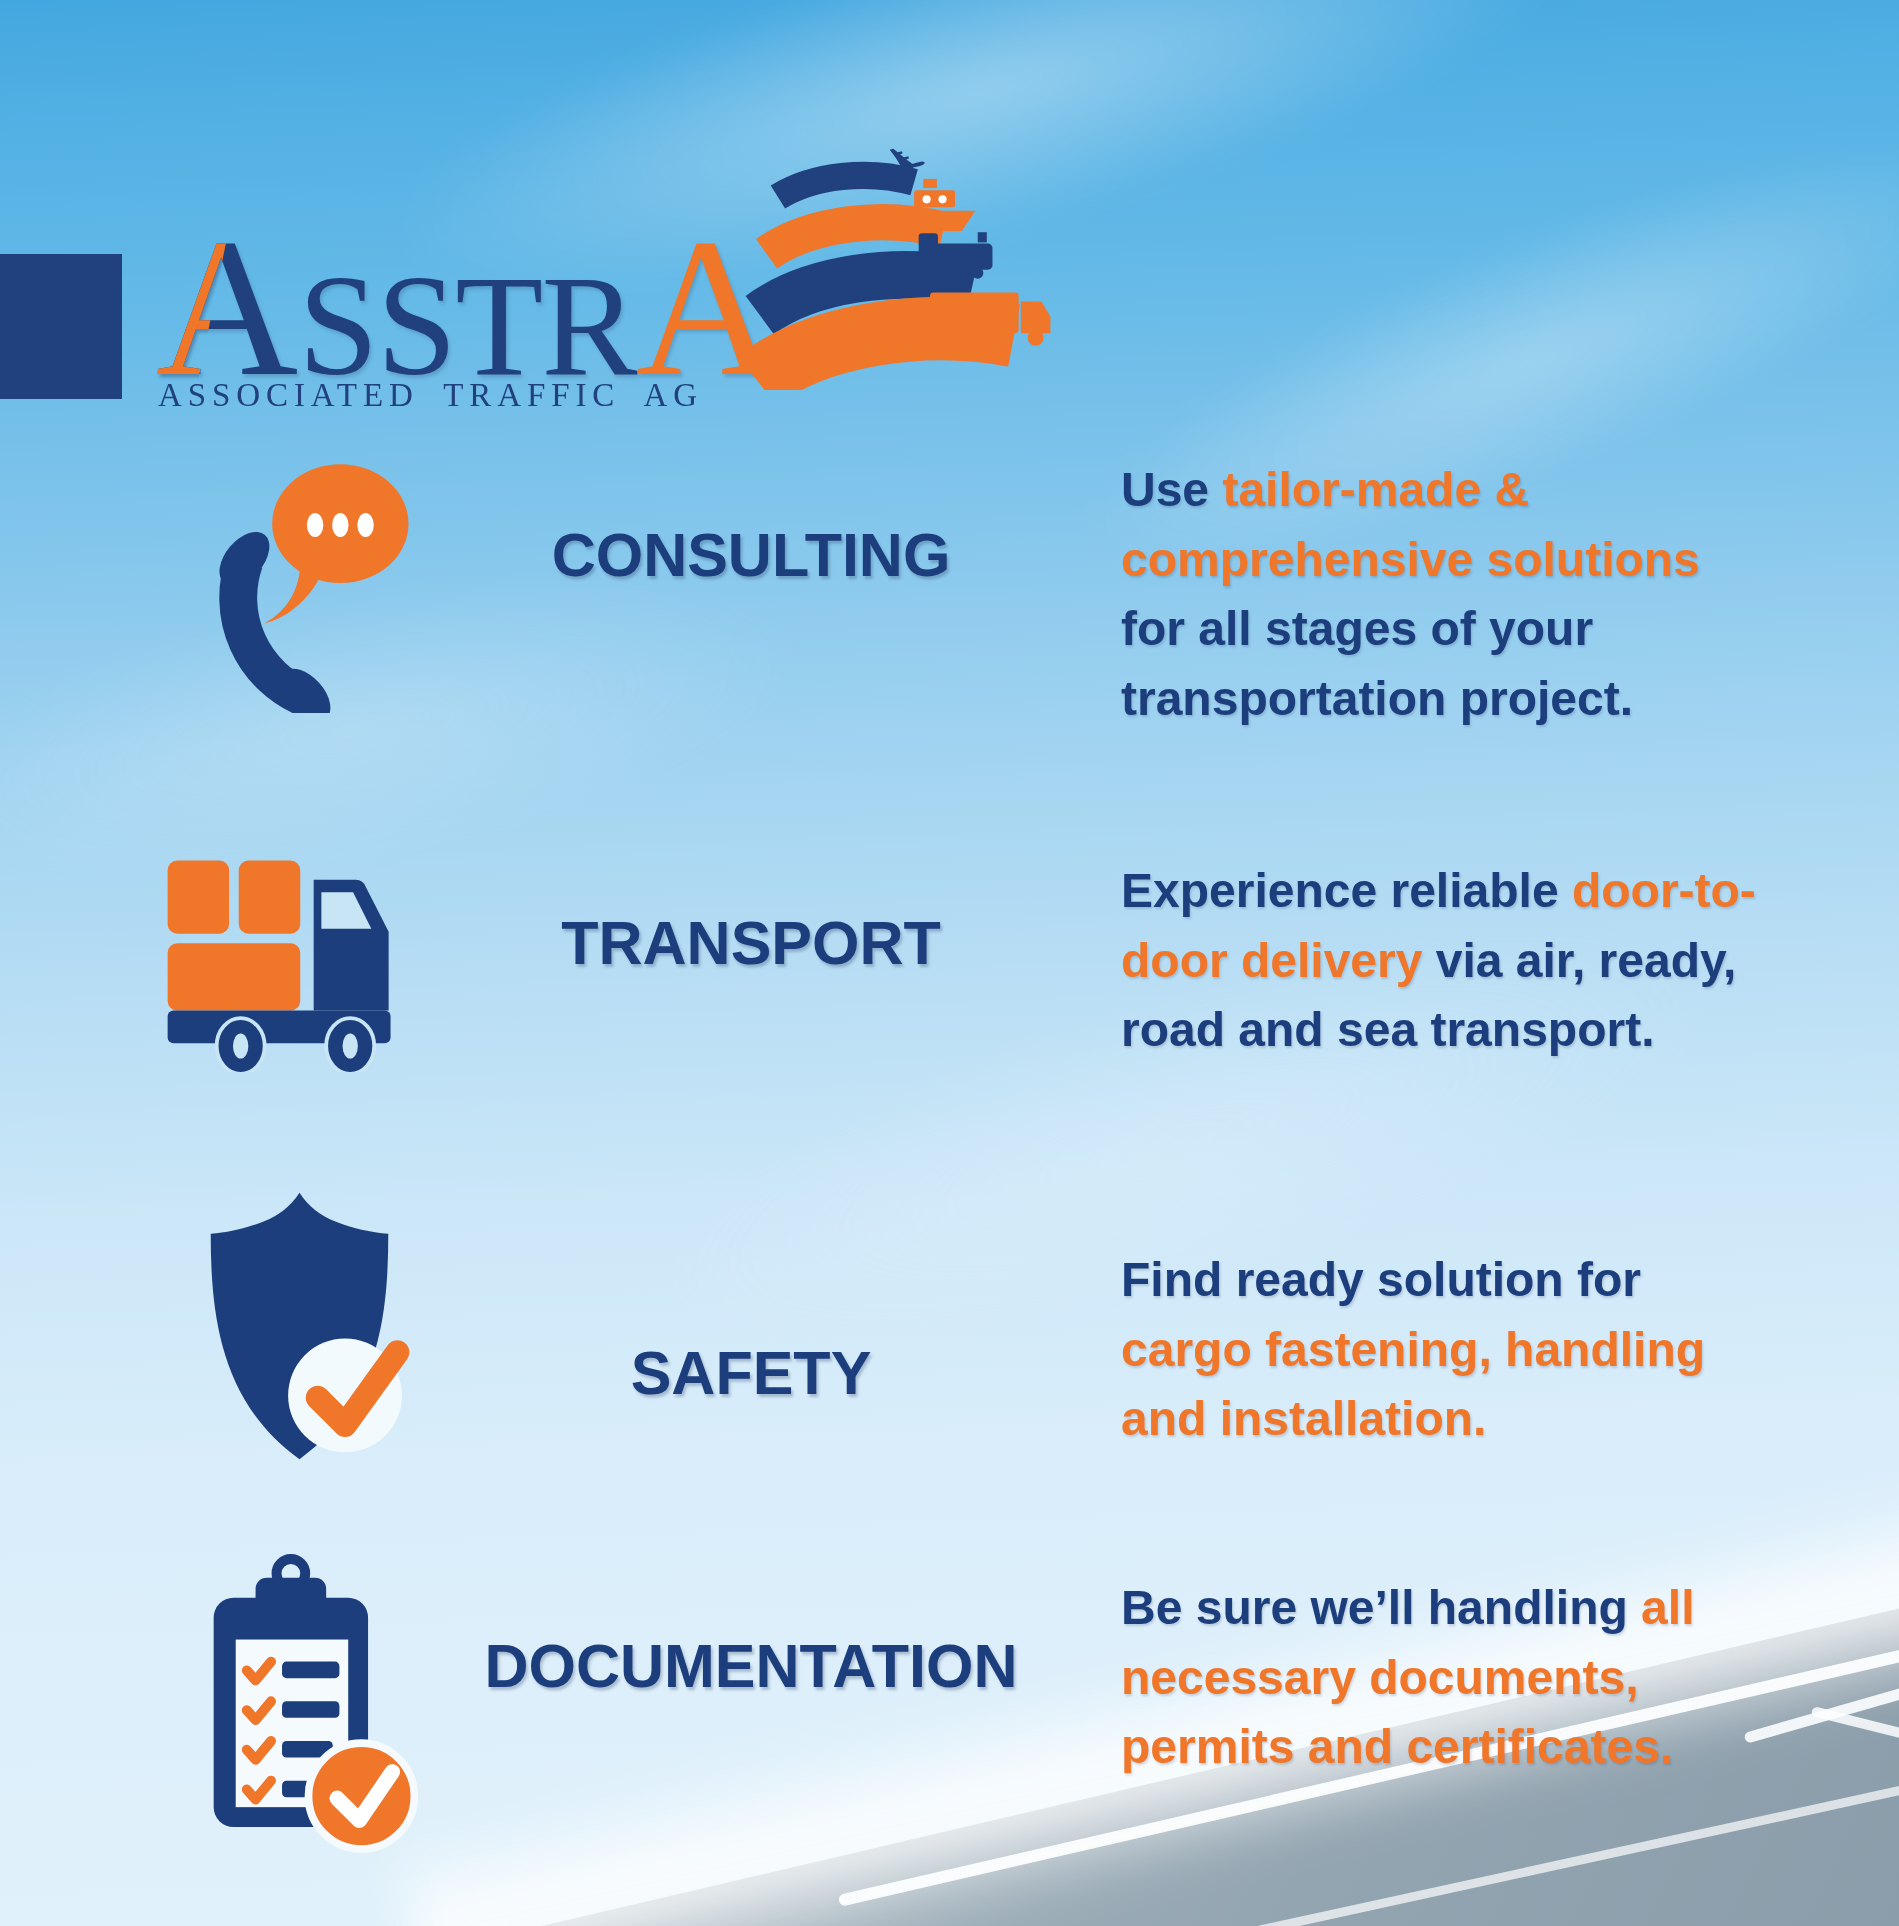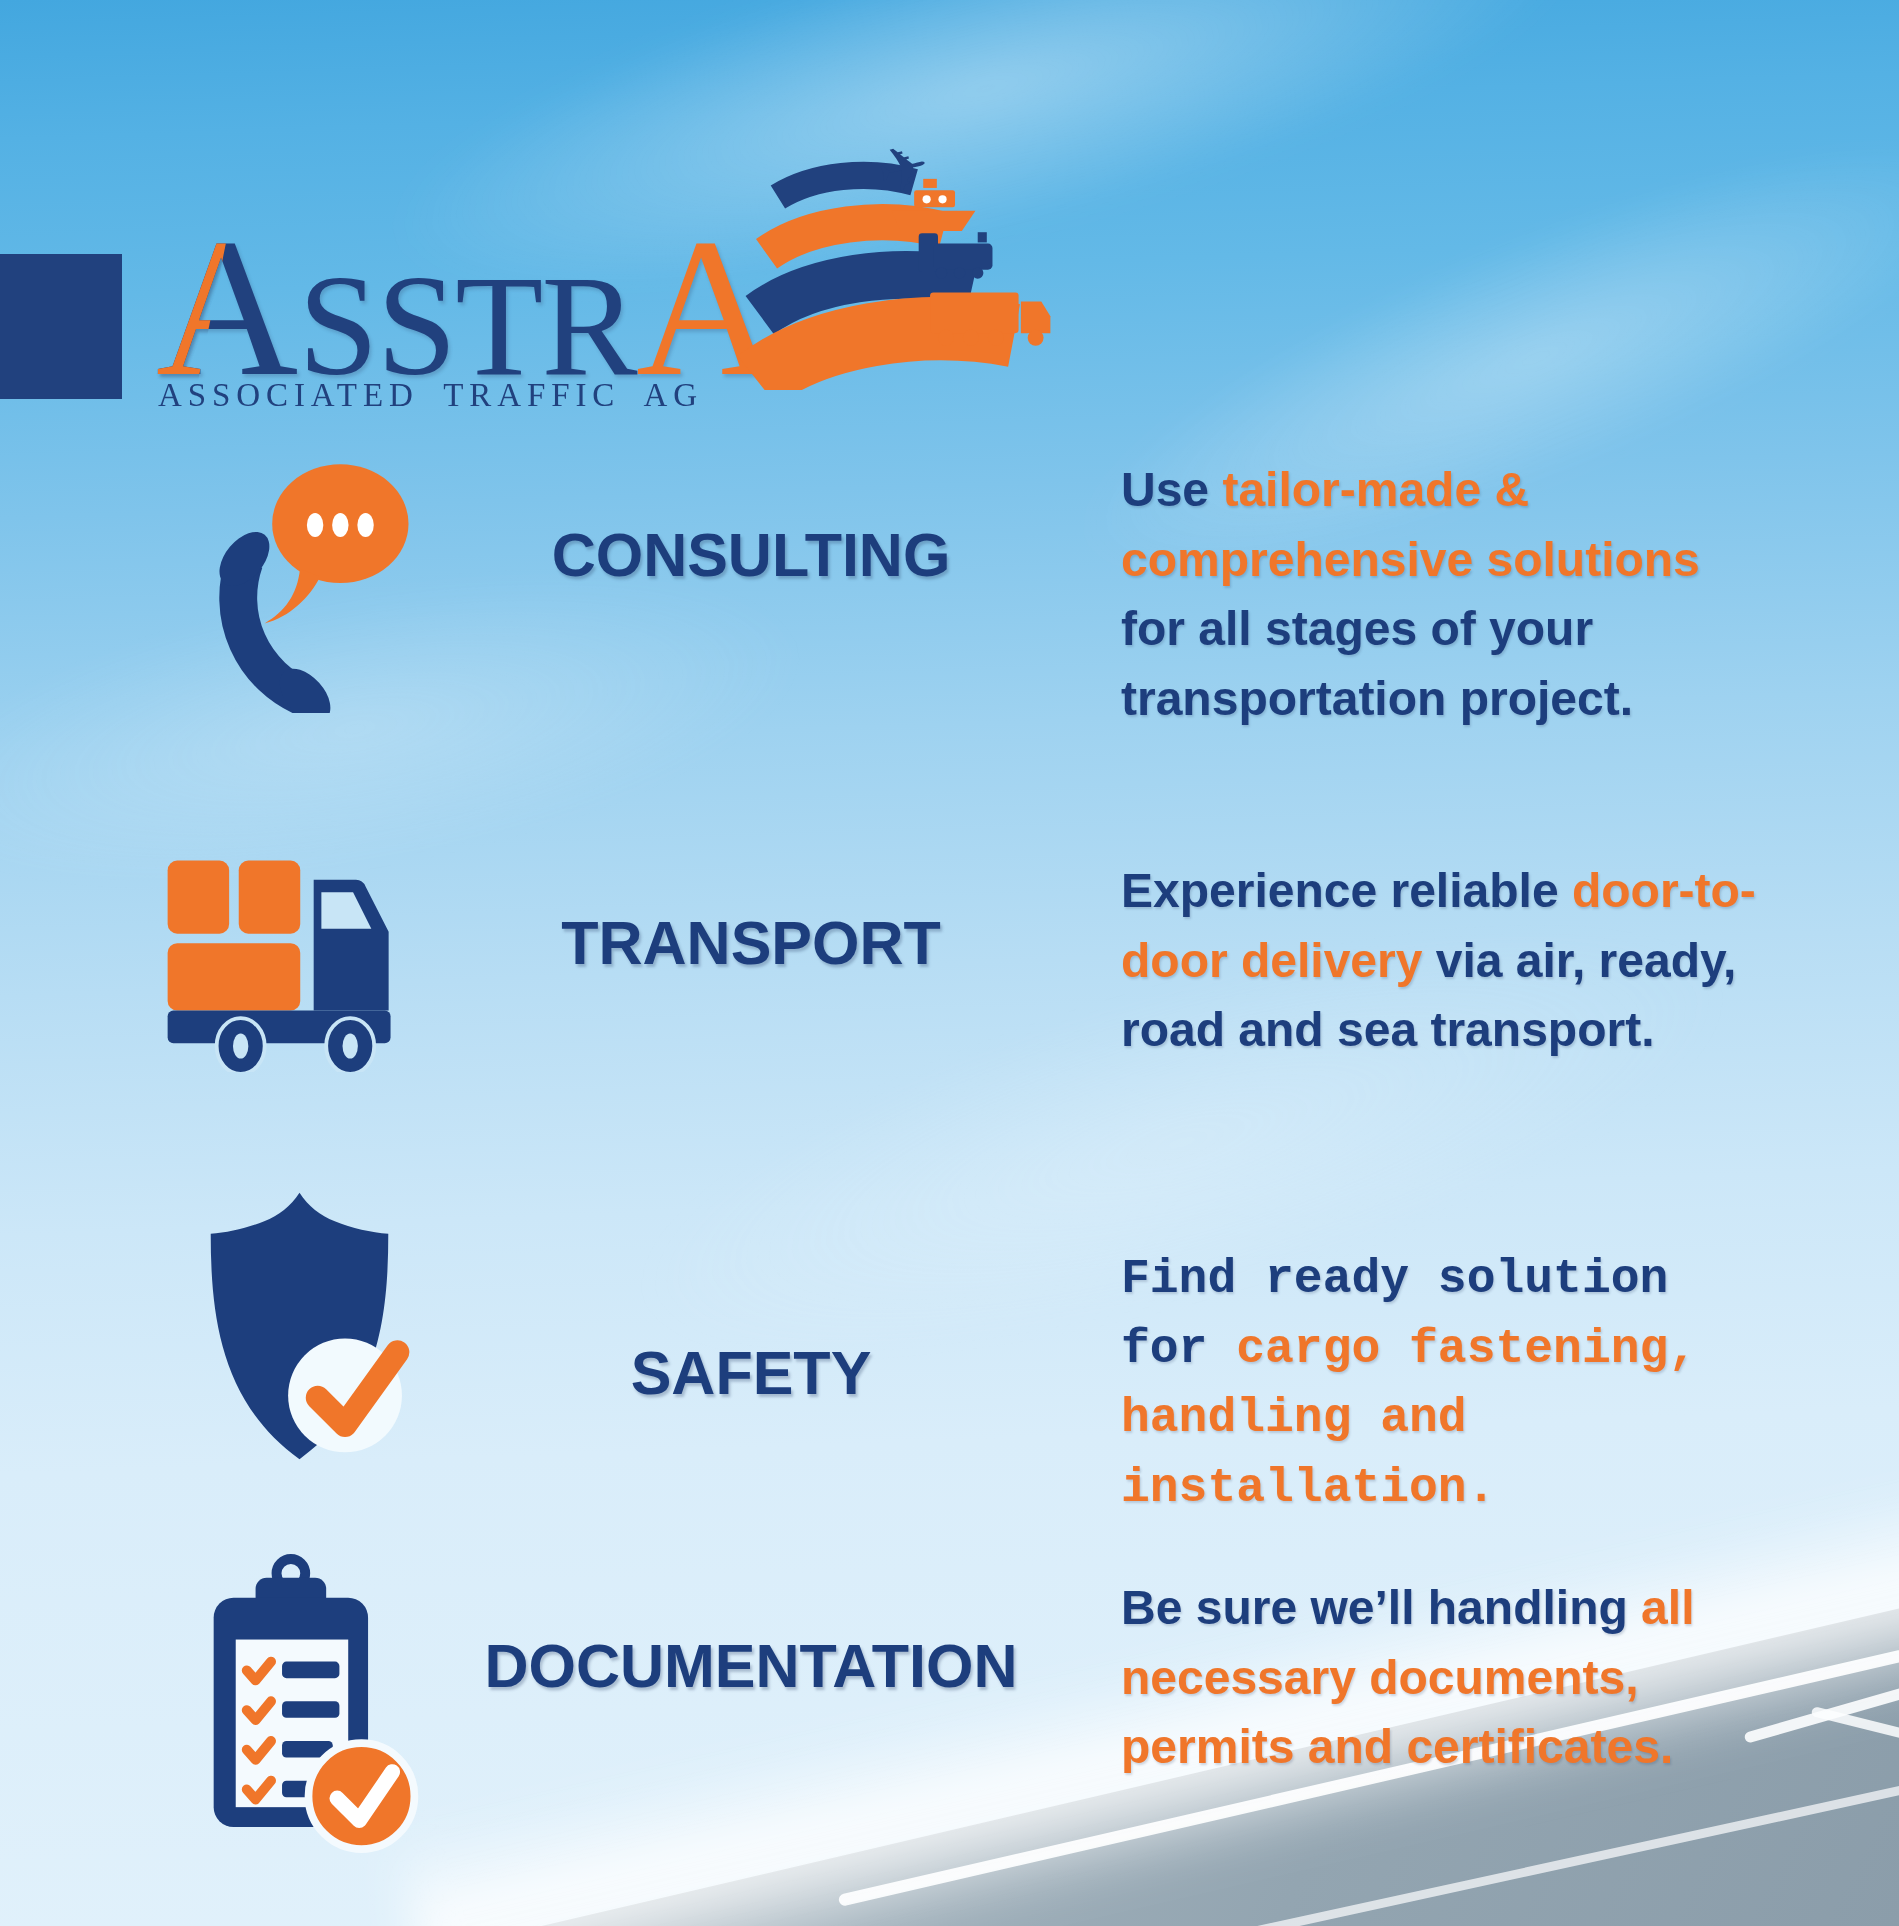--- a/index.html
+++ b/index.html
@@ -54,21 +54,21 @@
   #phone-box{left:177px;top:453px;width:256px;height:260px;}
   #truck-box{left:160px;top:851px;width:292px;height:221px;}
   #shield-box{left:185px;top:1186px;width:229px;height:280px;}
   #clip-box{left:185px;top:1552px;width:236px;height:303px;}
   #title-consulting{top:525px;}
   #title-transport{top:913px;}
   #title-safety{top:1343px;}
   #title-documentation{top:1636px;}
   #desc-consulting{top:455px;}
   #desc-transport{top:856px;}
-  #desc-safety{top:1245px;font-family:Liberation Mono, monospace;}
+  #desc-safety{top:1245px;}
   #desc-documentation{top:1573px;}
 </style>
 </head>
 <body>
 
 <div id="canvas">
 
   <div class="cloud" id="cloud1"></div>
   <div class="cloud" id="cloud2"></div>
   <div class="cloud" id="cloud3"></div>

